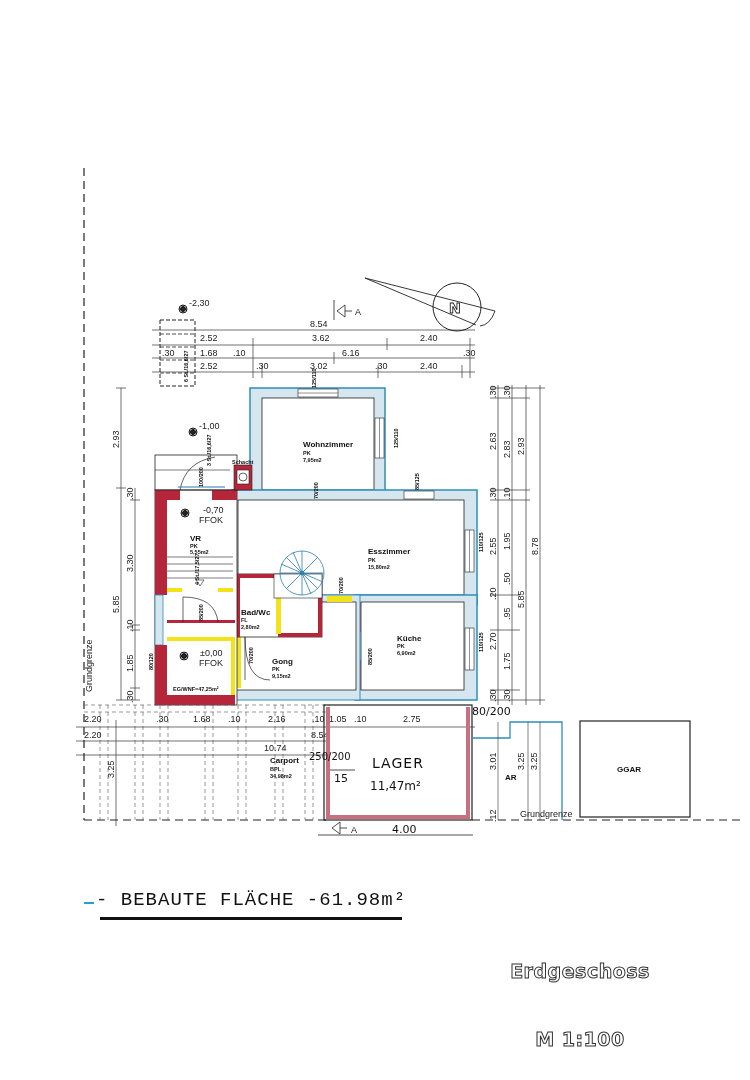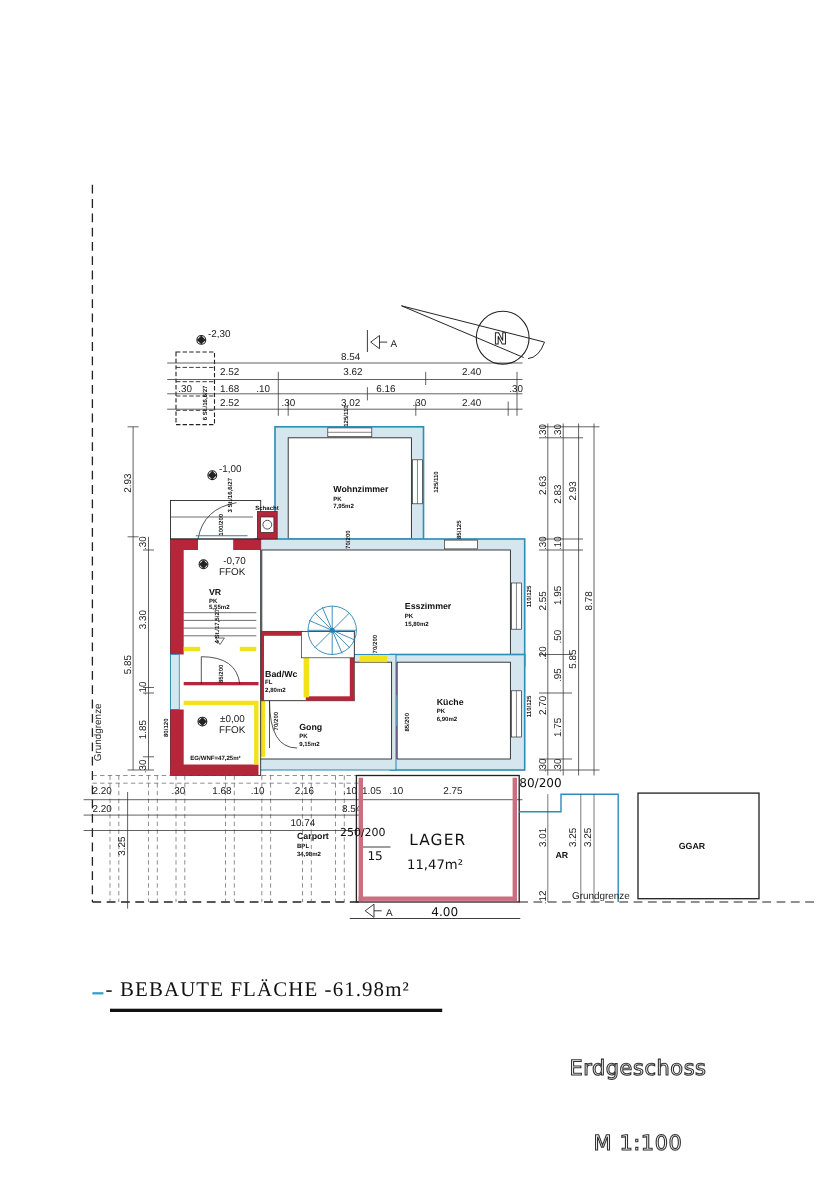--- a/index.html
+++ b/index.html
@@ -5,23 +5,23 @@
   html, body { margin: 0; padding: 0; background: #ffffff; }
   body { width: 750px; height: 1080px; position: relative; overflow: hidden;
          font-family: "Liberation Sans", sans-serif; }
   #plan { position: absolute; left: 0; top: 0; width: 750px; height: 1080px; }
   .dim { font-family: "Liberation Sans", sans-serif; font-size: 9px; fill: #222; }
   .dimv { font-family: "Liberation Sans", sans-serif; font-size: 9px; fill: #222; }
   .room { font-family: "Liberation Sans", sans-serif; font-size: 8px; fill: #111; font-weight: bold; }
   .roomsub { font-family: "Liberation Sans", sans-serif; font-size: 5.5px; fill: #111; font-weight: bold; }
   .hand { font-family: "DejaVu Sans", sans-serif; fill: #111; }
   .title { position: absolute; left: 500px; width: 160px; text-align: center;
-           font-family: "DejaVu Sans", sans-serif; font-weight: normal; font-size: 19px;
+           font-family: "DejaVu Sans", sans-serif; font-weight: bold; font-size: 19px;
            color: #fff; -webkit-text-stroke: 1px #333; letter-spacing: 0.5px; }
-  .handnote { position: absolute; left: 96px; top: 889px; font-family: Liberation Serif, serif;
+  .handnote { position: absolute; left: 96px; top: 889px; font-family: Liberation Mono, monospace;
               font-size: 19px; color: #111; letter-spacing: 1px; }
   .handnote-dash { position: absolute; left: 84px; top: 902px; width: 10px; height: 2px; background: #2aa0c8; }
   .handnote-underline { position: absolute; left: 100px; top: 917px; width: 302px; height: 3px; background: #111; }
 </style>
 </head>
 <body>
 
 <svg id="plan" viewBox="0 0 750 1080" xmlns="http://www.w3.org/2000/svg">
 
   <g>

